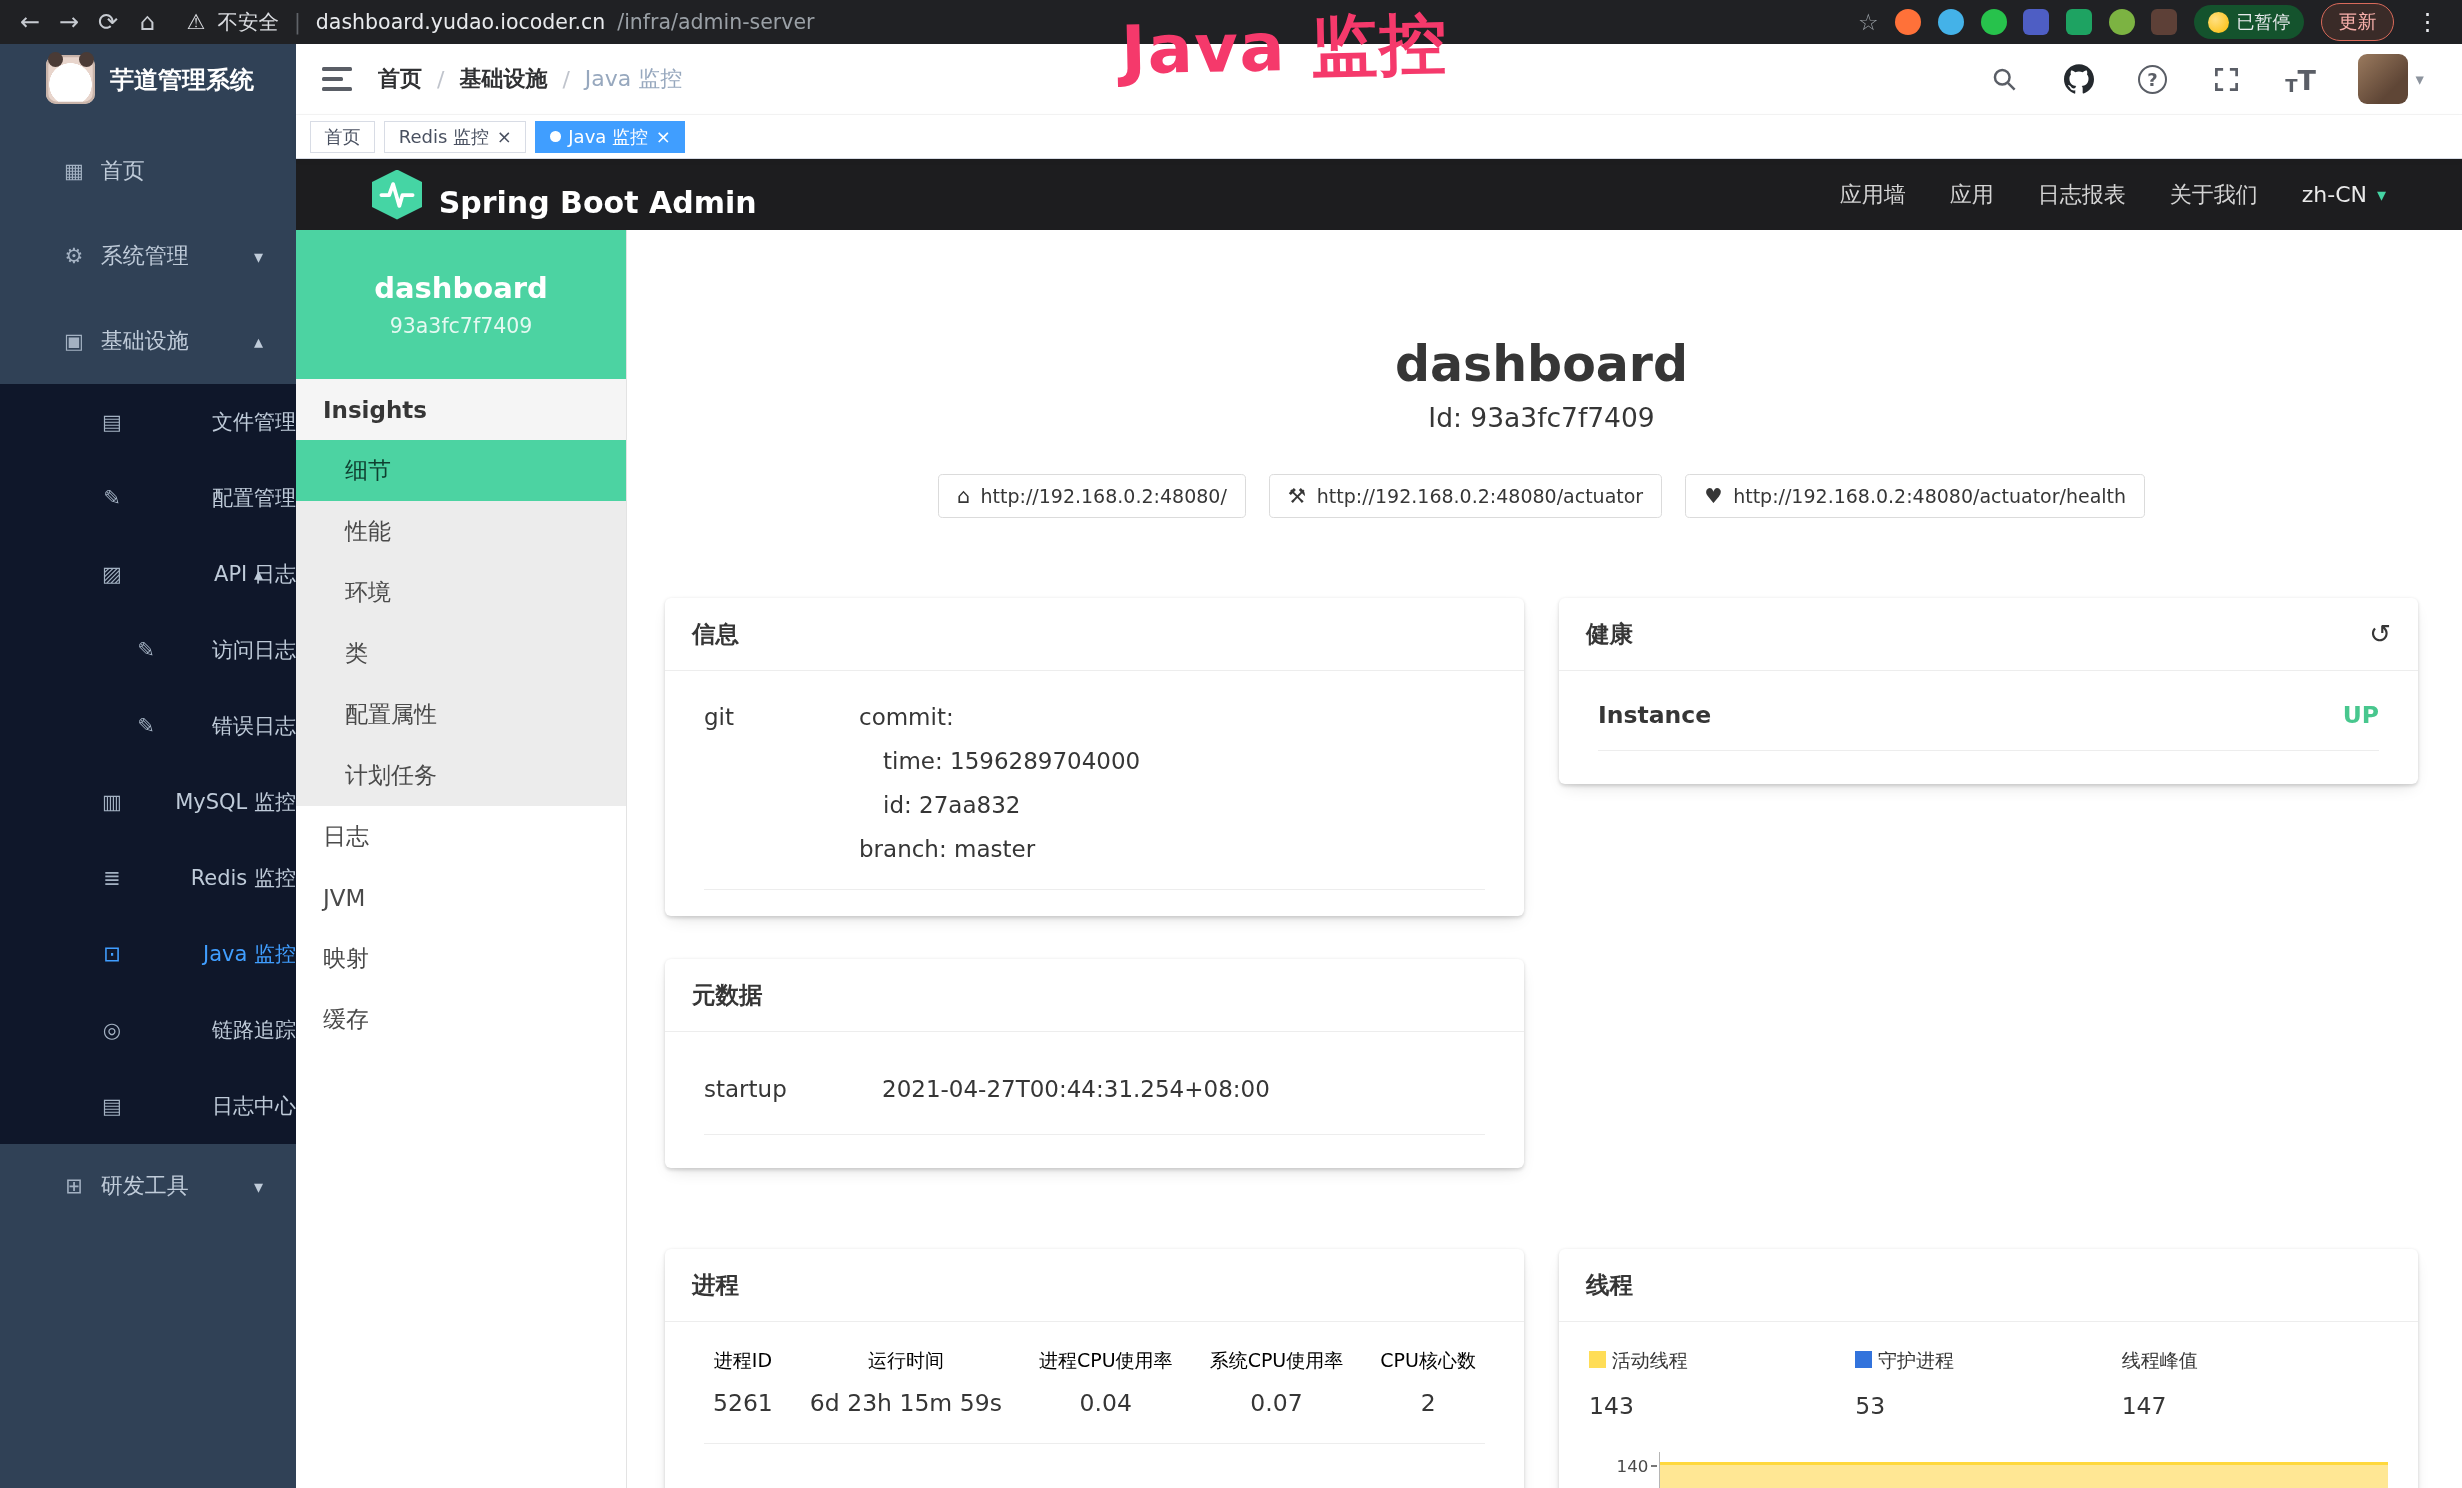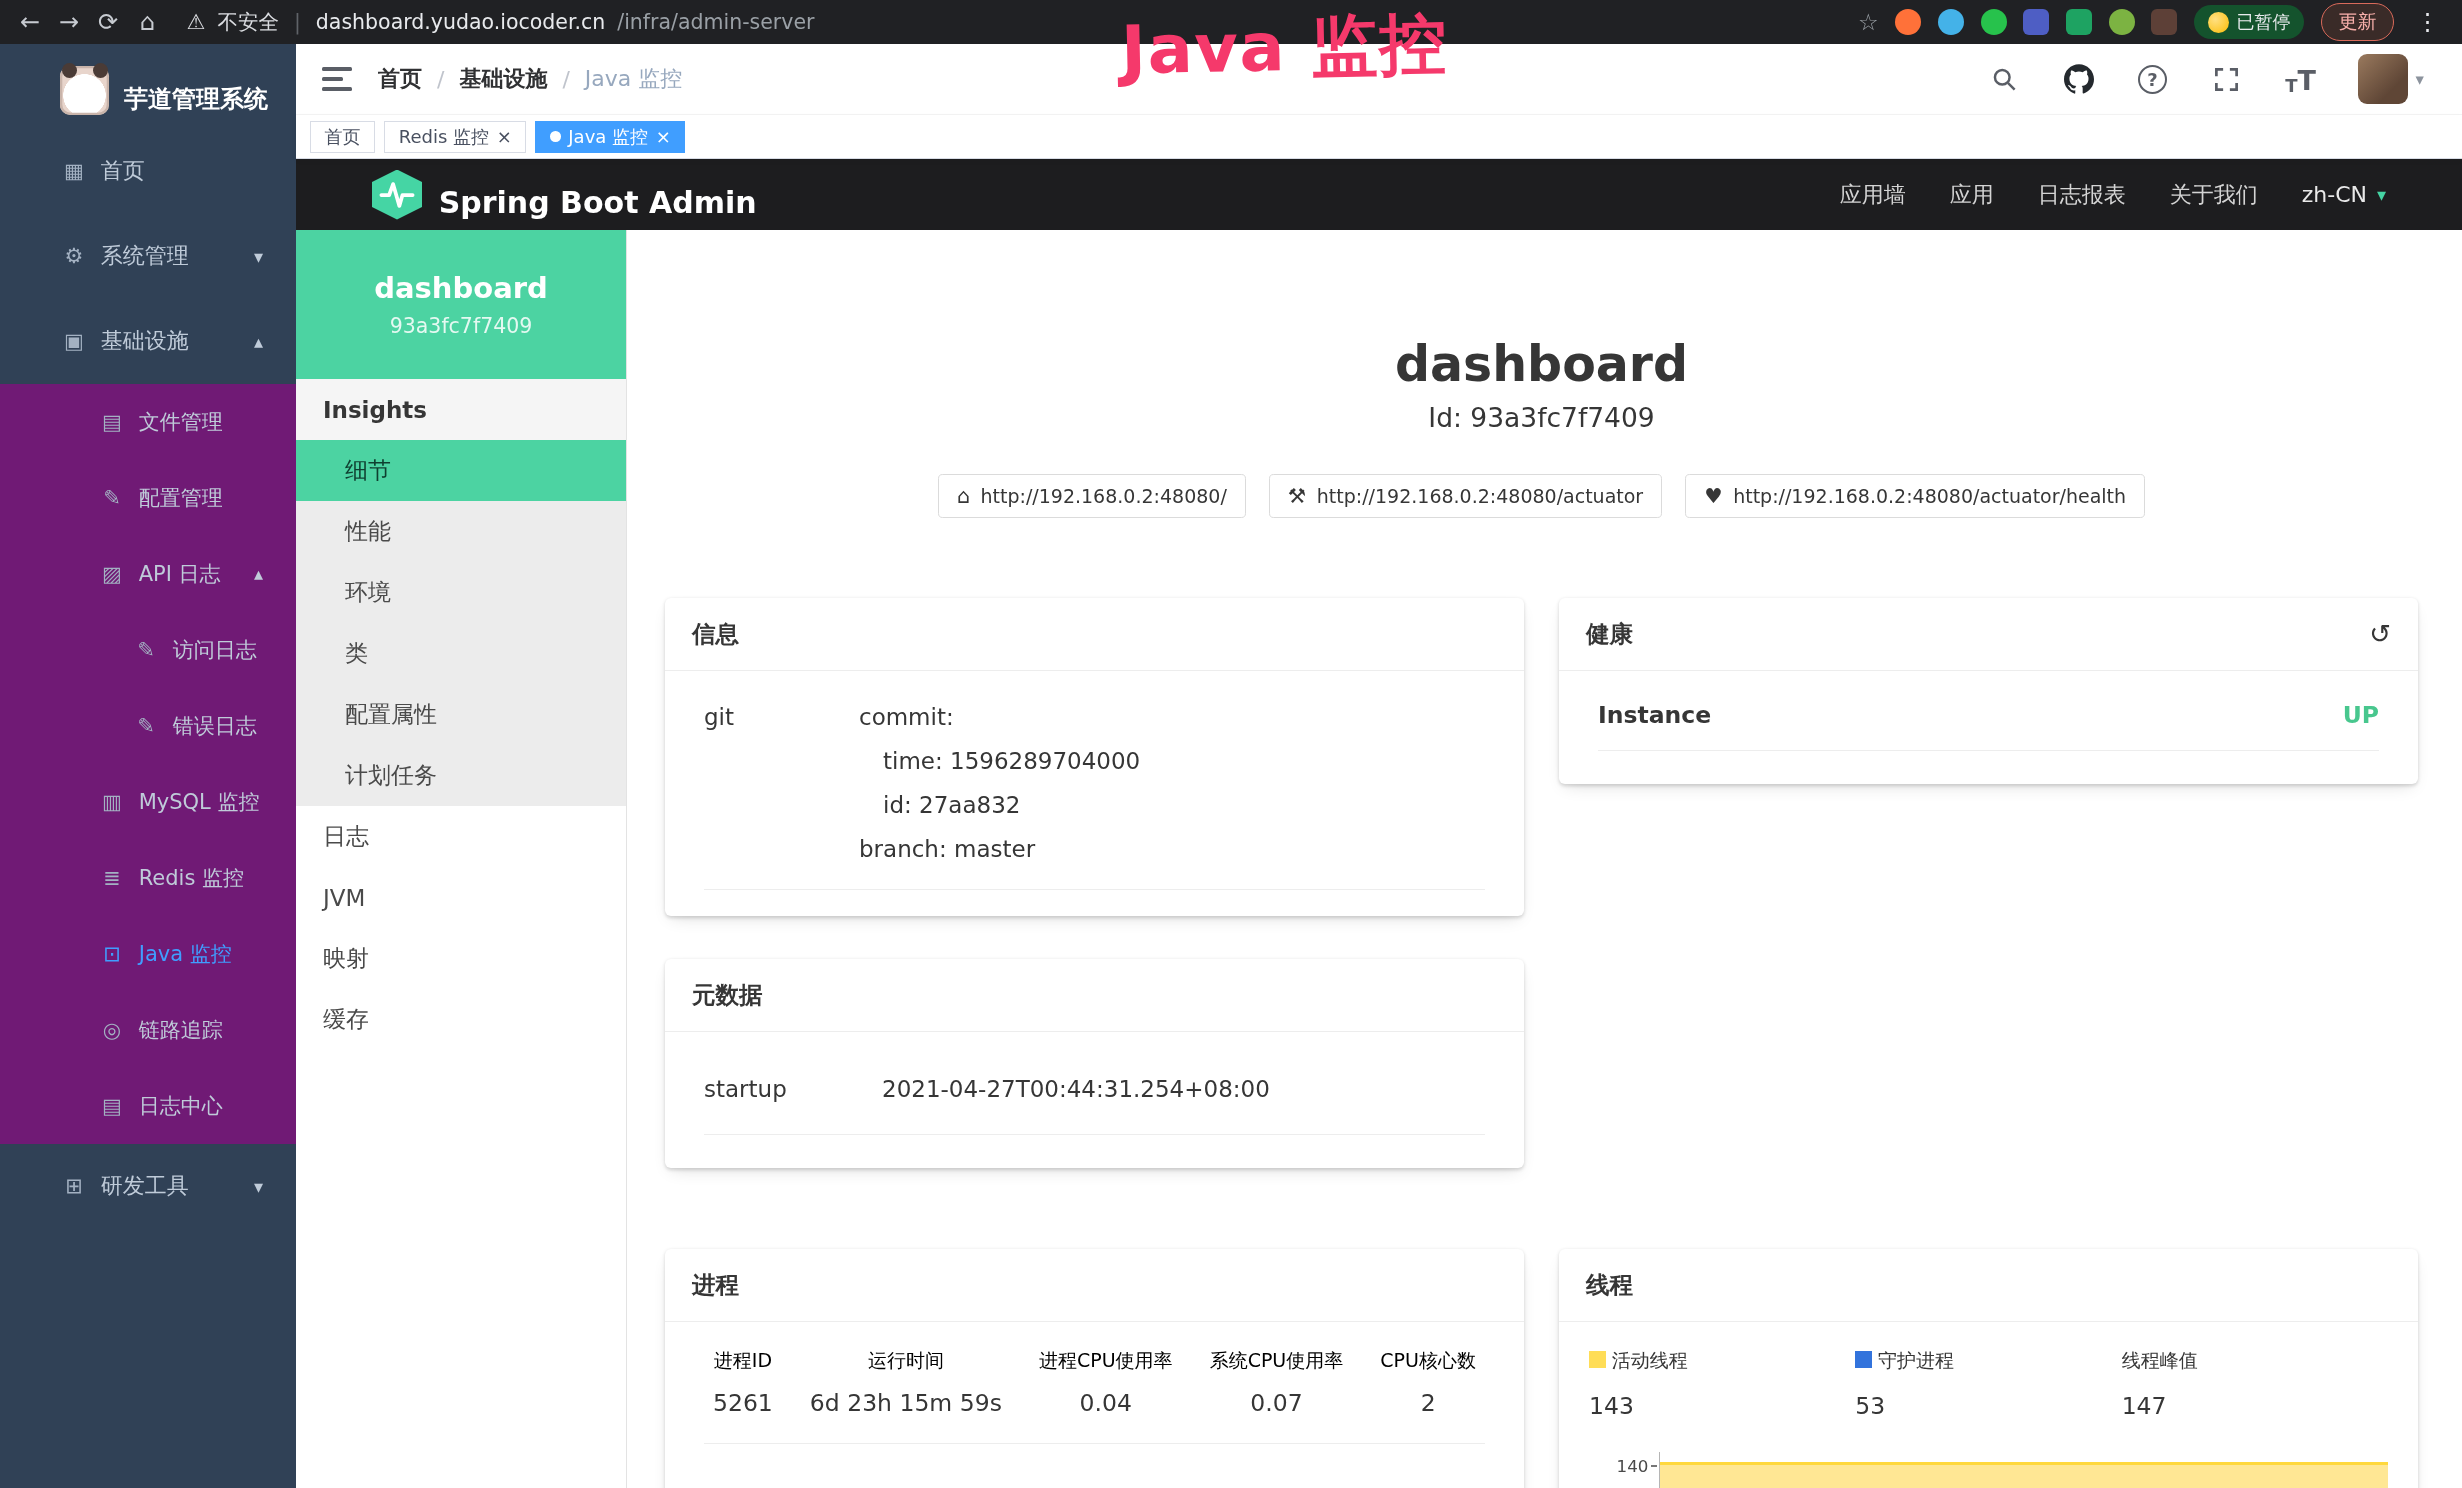--- a/index.html
+++ b/index.html
@@ -26,36 +26,36 @@
     background:radial-gradient(circle at 35% 35%, #ffe082, #fbbc04); }
   .update-pill { border:1.5px solid #d96a5a; background:#3a2b28; color:#f6aea9;
     border-radius:21px; padding:5.3px 16.7px; font-size:19px; }
   .kebab { font-size:24px; color:#e8eaed; padding:0 4.6px; }
 
   
   .app { display:flex; height:1445px; }
 
   
   .sidebar { width:296px; background:#304156; flex:0 0 296px; overflow:hidden; }
-  .logo-row { height:71px; display:flex; align-items:flex-end; gap:15px; padding-left:60px; }
+  .logo-row { height:71px; display:flex; align-items:center; gap:15px; padding-left:46px; }
   .logo-img { width:49px; height:49px; border-radius:10.6px;
     background:radial-gradient(circle at 50% 60%, #fff 0 55%, #e8d5cc 56% 100%);
     box-shadow:inset 0 0 0 2.3px #c9b4aa; position:relative; }
   .logo-img::before,.logo-img::after { content:""; position:absolute; top:-3px; width:15px; height:15px;
     border-radius:50%; background:#4a3b36; }
   .logo-img::before { left:1.5px; } .logo-img::after { right:1.5px; }
   .logo-title { color:#fff; font-size:24px; font-weight:700; }
   .menu { padding-top:13.7px; }
   .m-item { position:relative; display:flex; align-items:center; gap:13.7px;
     color:#bfcbd9; font-size:22px; cursor:default; }
   .m-item .mi { font-size:21px; color:#a3b1c2; width:26px; text-align:center; }
   .lvl0 { height:85px; padding-left:61px; }
   .lvl1 { height:76px; padding-left:99px; font-size:21px; }
   .lvl2 { height:76px; padding-left:133px; font-size:21px; }
-  .subbg { background:#701a75; }
+  .subbg { background:#0f172a;justify-content:space-between; }
   .m-item.active, .m-item.active .mi { color:#409eff; }
   .chev { position:absolute; right:33px; font-size:18px; color:#bfcbd9; }
 
   
   .main { flex:1; display:flex; flex-direction:column; min-width:0; }
 
   .app-header { height:71px; background:#fff; display:flex; align-items:center;
     padding:0 38px 0 26px; border-bottom:1.5px solid #f4f4f4; position:relative; }
   .burger { width:33px; display:flex; flex-direction:column; gap:6px; margin-right:23px; }
   .burger i { display:block; height:3.8px; background:#5a5e66; border-radius:1.5px; }

